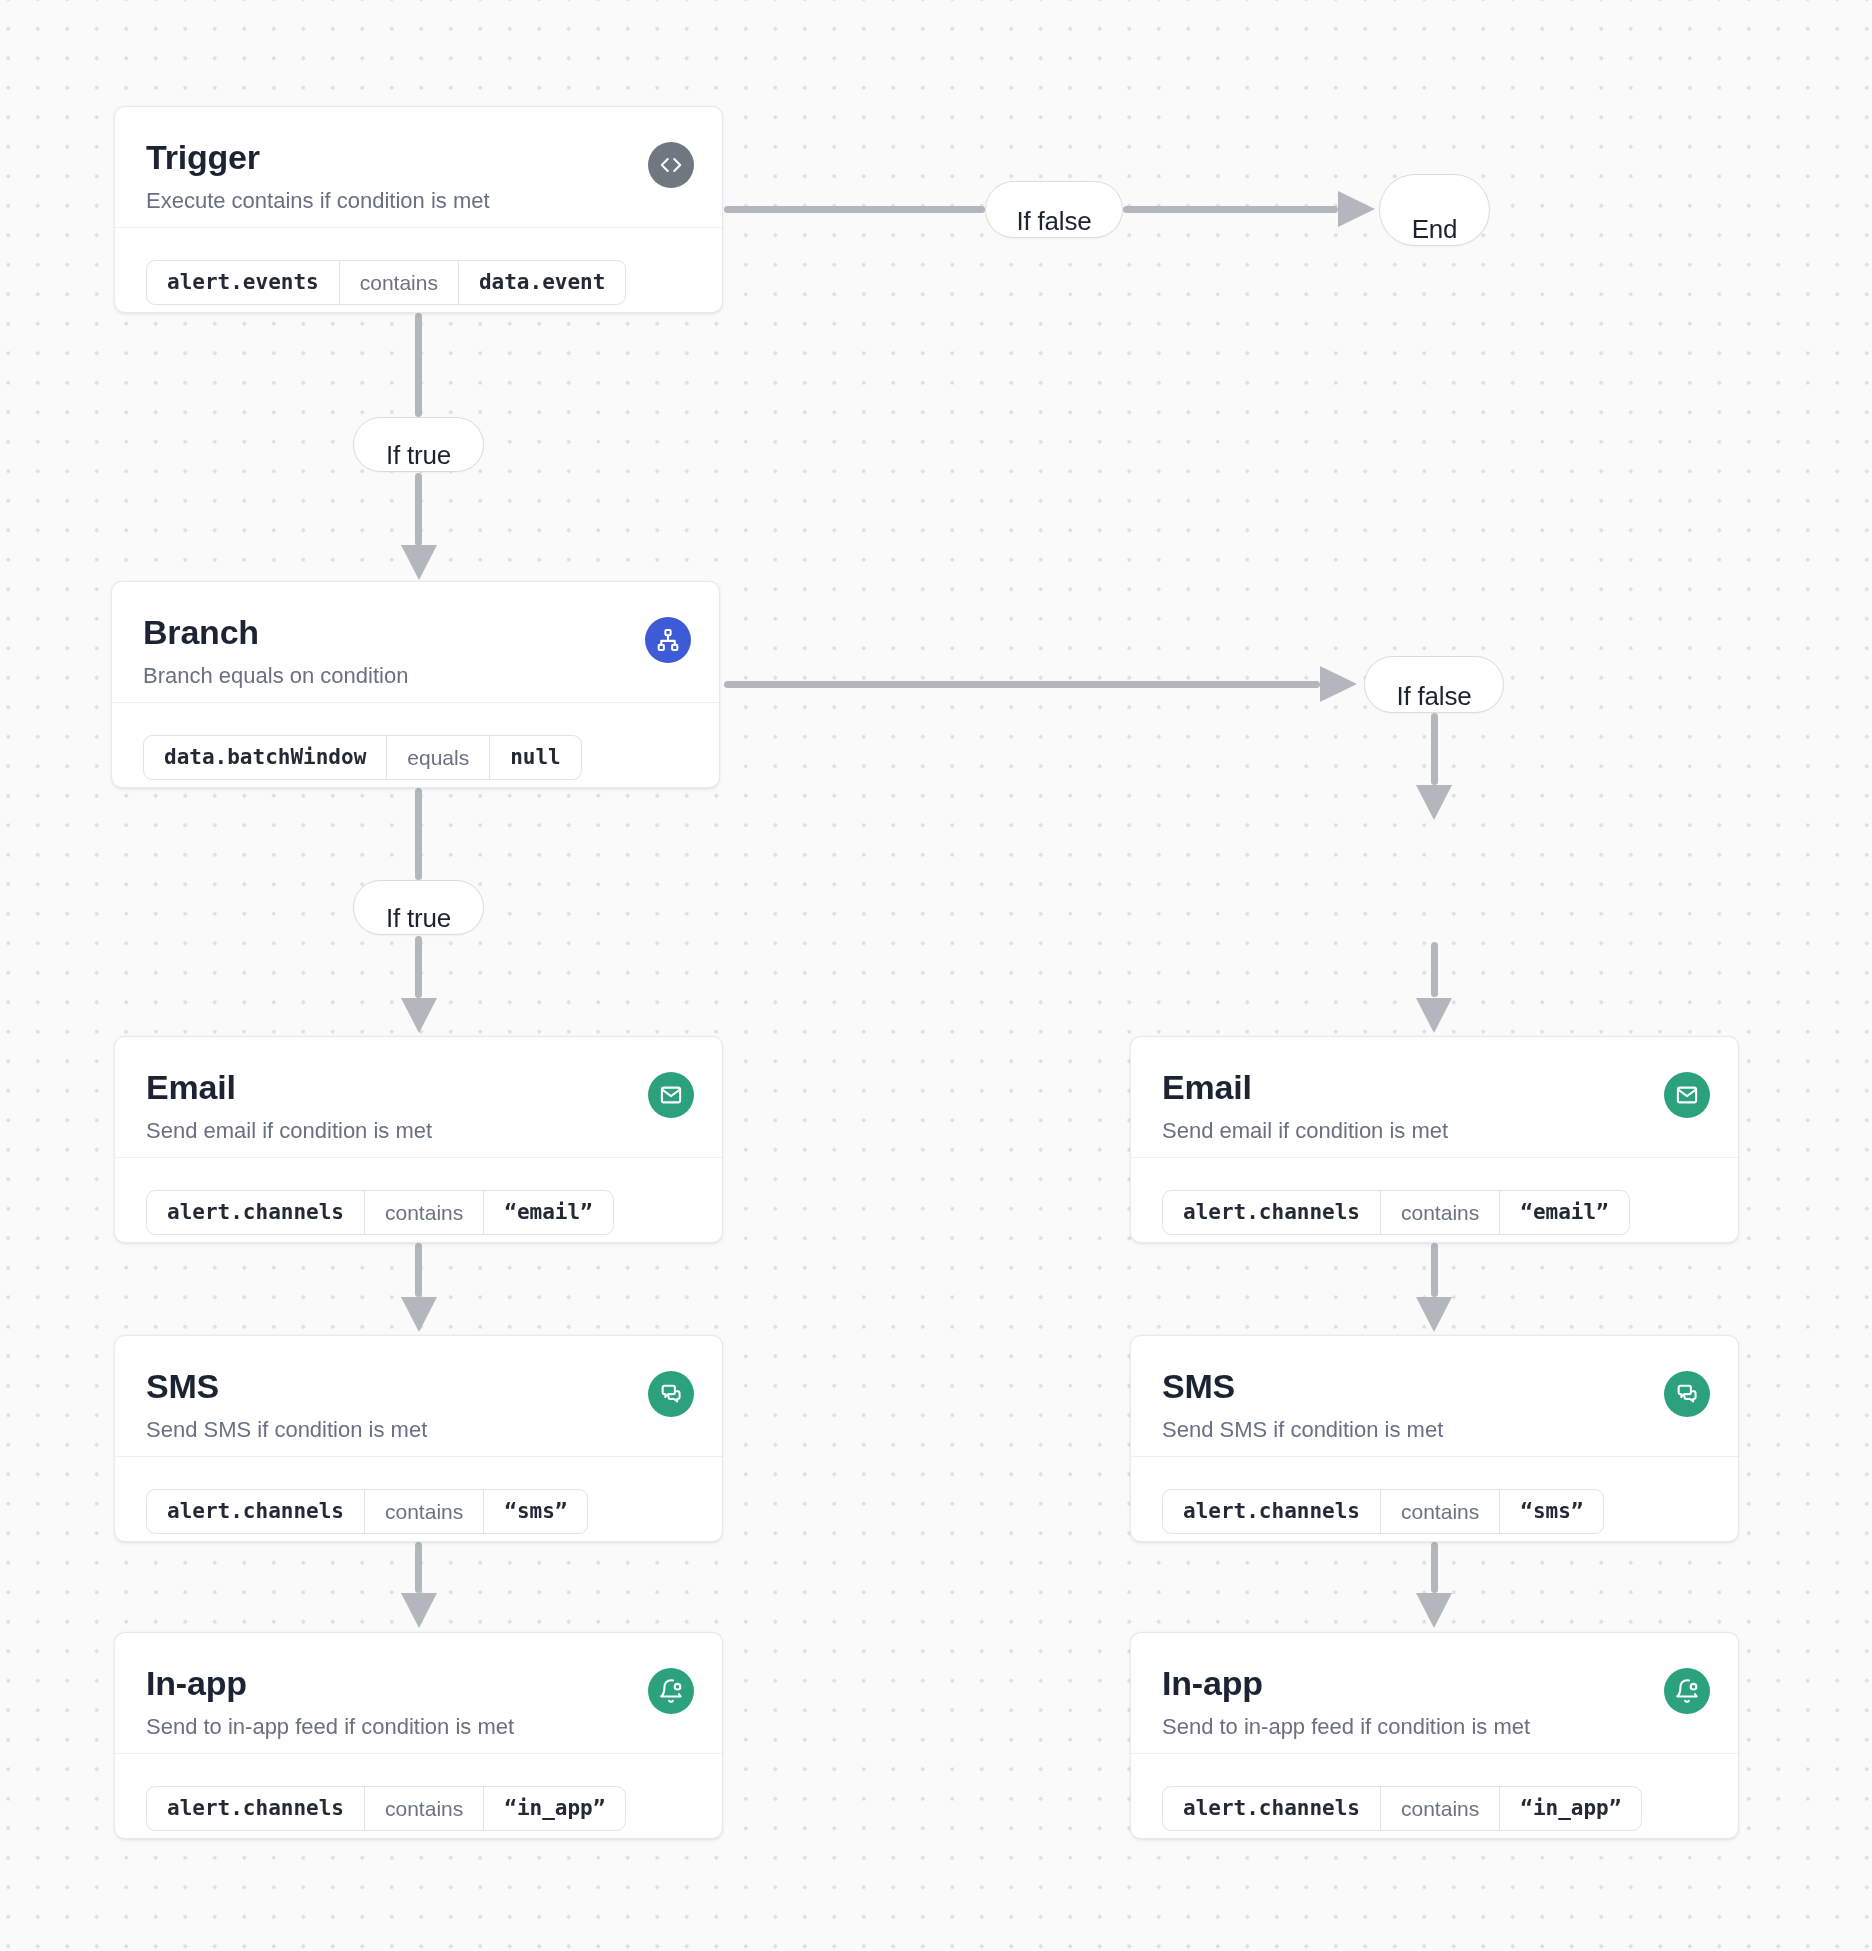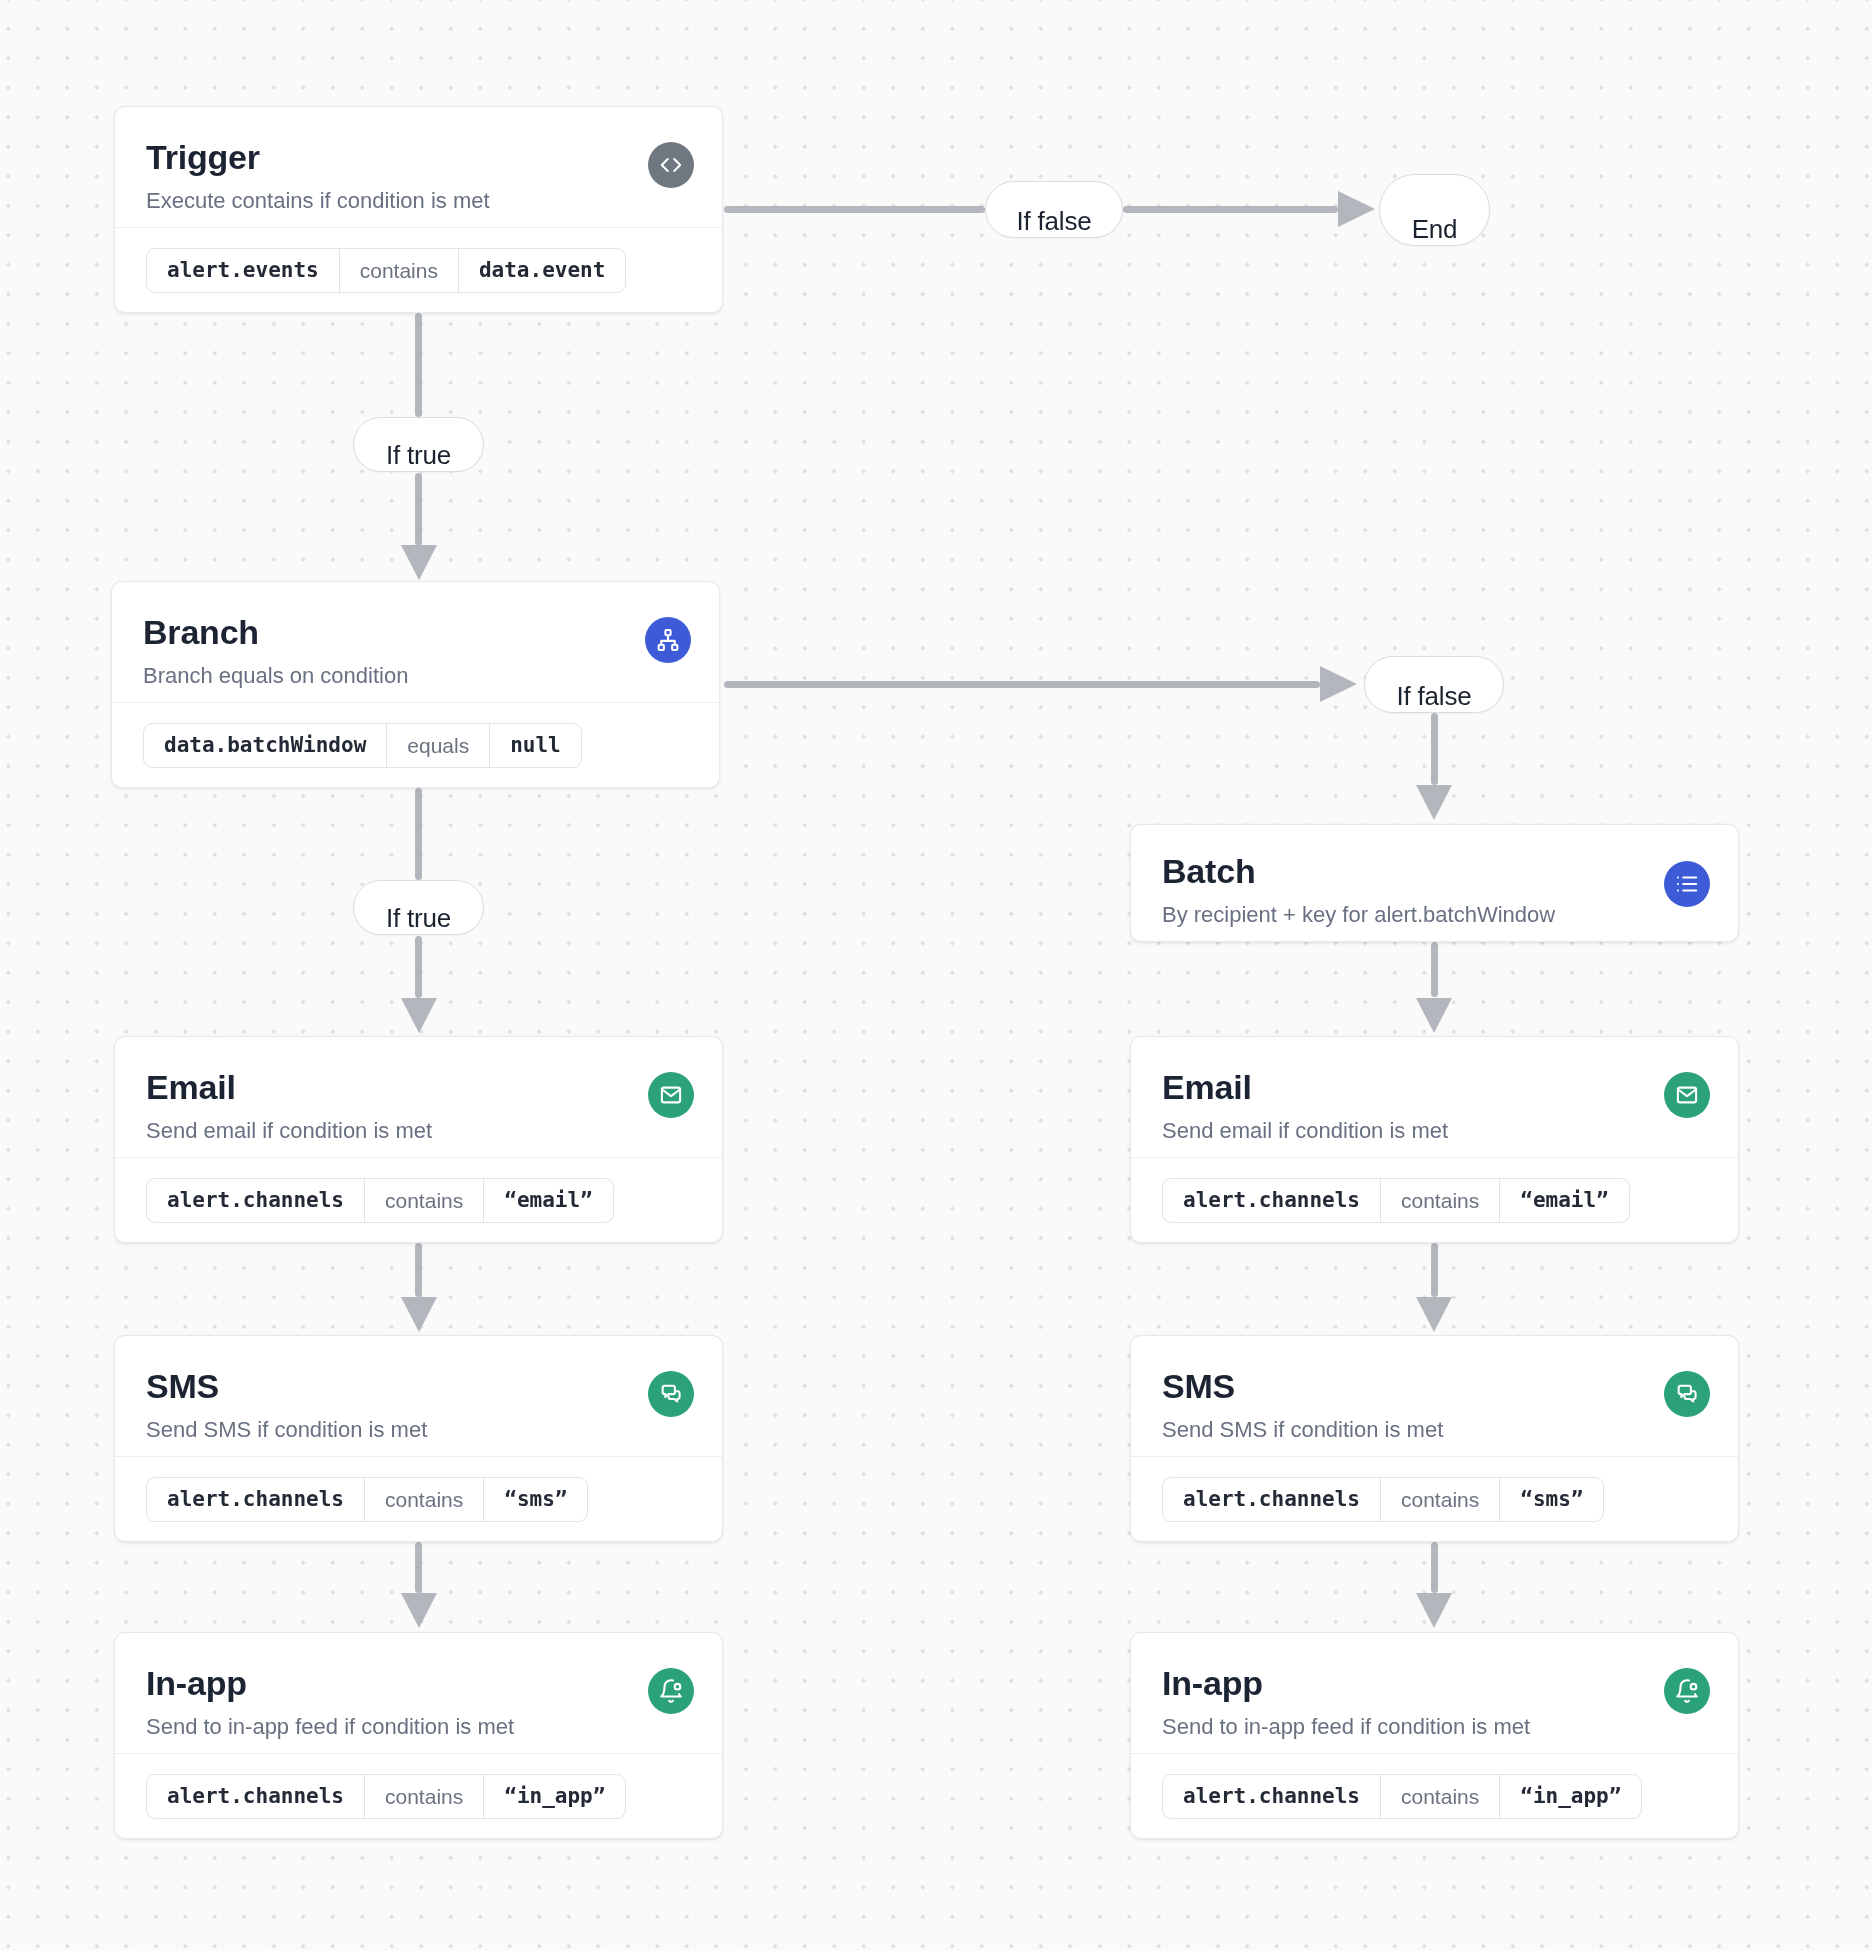--- a/index.html
+++ b/index.html
@@ -42,21 +42,21 @@
   .node-subtitle{margin-top:8.3px;font-size:22px;color:var(--subtitle);line-height:1.3;}
   .icon-circle{
     position:absolute;right:28px;top:35px;width:46px;height:46px;border-radius:50%;
     display:flex;align-items:center;justify-content:center;
   }
   .node.no-cond .icon-circle{top:36px;}
   .ic-gray{background:var(--gray-ic);}
   .ic-blue{background:var(--blue);}
   .ic-green{background:var(--green);}
   .icon-circle svg{width:26px;height:26px;stroke:#fff;fill:none;stroke-width:1.9;stroke-linecap:round;stroke-linejoin:round;}
-  .node-cond{border-top:0.9px solid var(--divider);padding:20px 31px;}
+  .node-cond{border-top:0.9px solid var(--divider);padding:32px 31px;}
   .cond-pill{display:inline-flex;border:1.4px solid #e0e3e7;border-radius:9.2px;background:#fff;overflow:hidden;}
   .cond-seg{padding:10px 20px;font-size:21px;line-height:1.1;display:flex;align-items:center;}
   .cond-seg + .cond-seg{border-left:1.4px solid #e0e3e7;}
   .seg-mono{font-family:"DejaVu Sans Mono","Liberation Mono",monospace;font-weight:600;color:var(--mono-ink);}
   .seg-op{color:var(--op-ink);}
   
   .line{position:absolute;background:var(--arrow);border-radius:3.7px;}
   .line.h{height:7.4px;}
   .line.v{width:7.4px;}
   .head-right{position:absolute;width:0;height:0;border-top:18.5px solid transparent;border-bottom:18.5px solid transparent;border-left:37px solid var(--arrow);}
@@ -154,36 +154,20 @@
     </div>
     <div class="node-cond">
       <div class="cond-pill">
         <span class="cond-seg seg-mono">data.batchWindow</span>
         <span class="cond-seg seg-op">equals</span>
         <span class="cond-seg seg-mono">null</span>
       </div>
     </div>
   </div>
 
-  <div class="node no-cond" style="left:1130px;top:824px;">
-    <div class="node-header">
-      <div class="node-title">Batch</div>
-      <div class="node-subtitle">By recipient + key for alert.batchWindow</div>
-      <span class="icon-circle ic-blue">
-        <svg viewBox="0 0 24 24">
-            <line x1="8.5" y1="6" x2="20.5" y2="6"></line>
-            <line x1="8.5" y1="12" x2="20.5" y2="12"></line>
-            <line x1="8.5" y1="18" x2="20.5" y2="18"></line>
-            <line x1="3.6" y1="6" x2="3.62" y2="6"></line>
-            <line x1="3.6" y1="12" x2="3.62" y2="12"></line>
-            <line x1="3.6" y1="18" x2="3.62" y2="18"></line>
-          </svg>
-      </span>
-    </div>
-  </div>
 
   <div class="node" style="left:114px;top:1036px;">
     <div class="node-header">
       <div class="node-title">Email</div>
       <div class="node-subtitle">Send email if condition is met</div>
       <span class="icon-circle ic-green">
         <svg viewBox="0 0 24 24">
             <rect x="3.6" y="5.2" width="16.8" height="13.6" rx="1.8"></rect>
             <path d="m4.4 7.4 7.6 5.6 7.6-5.6"></path>
           </svg>

